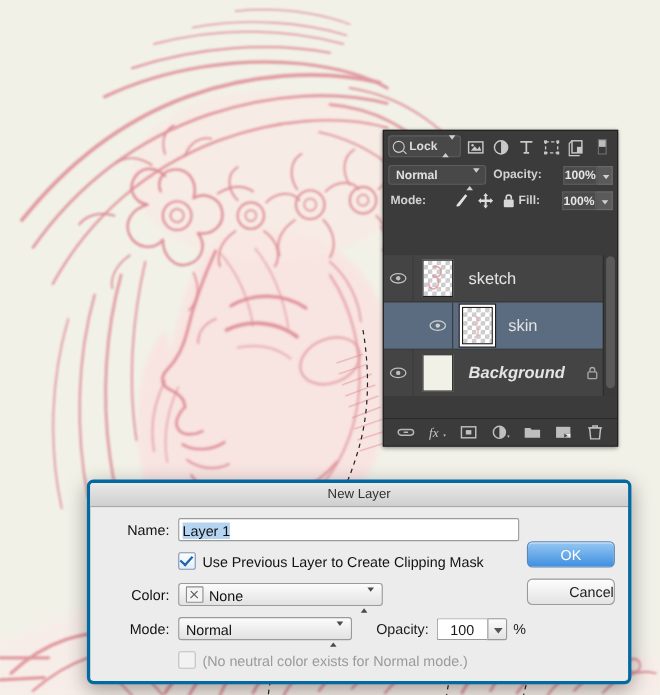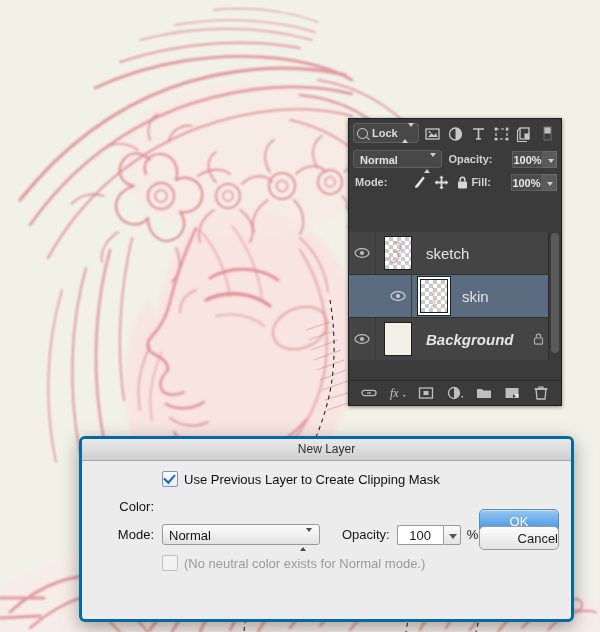--- a/index.html
+++ b/index.html
@@ -173,21 +173,21 @@
     width:18px;height:20px;border:1px solid #9a9a9a;border-radius:0 2px 2px 0;
     background:linear-gradient(#fbfbfb,#e3e3e3);position:relative;box-sizing:border-box;
   }
   .opac-drop:after{content:"";position:absolute;left:5px;top:8px;width:0;height:0;
     border-left:4px solid transparent;border-right:4px solid transparent;border-top:5px solid #555;}
   .btn{
     position:absolute;width:80px;height:24px;line-height:24px;text-align:center;
     font-size:13px;border-radius:5px;box-sizing:border-box;
   }
   #btn-ok{
-    right:12px;top:48px;color:#fff;
+    right:12px;top:31px;color:#fff;
     background:linear-gradient(#96c8f2,#3f8fe0);border:1px solid #5d88b5;
     box-shadow:inset 0 1px 0 rgba(255,255,255,.55);
   }
   #btn-cancel{
     right:12px;top:65px;color:#1a1a1a;
     background:linear-gradient(#fdfdfd,#e3e3e3);border:1px solid #9b9b9b;text-align:right;
   }
 </style>
 </head>
 <body>
@@ -565,28 +565,36 @@
         </svg>
     </span>
   </div>
 </div>
 
 <div id="new-layer-dialog">
   <div class="dlg-title">New Layer</div>
 
   <div class="dlg-body">
 
+    <div class="frow">
+      <span class="flabel">Name:</span>
+      <span class="name-input"><span class="sel">Layer 1</span></span>
+    </div>
 
     <div class="chkrow">
       <span class="chkbox checked"></span>
       <span class="chktext">Use Previous Layer to Create Clipping Mask</span>
     </div>
 
     <div class="frow">
       <span class="flabel">Color:</span>
+      <span class="sel-ctl" style="width:186px">
+        <span class="nonebox"></span><span>None</span>
+        <span class="arrows"><span class="u"></span><span class="d"></span></span>
+      </span>
     </div>
 
     <div class="frow">
       <span class="flabel">Mode:</span>
       <span class="sel-ctl" style="width:158px">
         <span>Normal</span>
         <span class="arrows"><span class="u"></span><span class="d"></span></span>
       </span>
       <span style="margin-left:22px;font-size:13px">Opacity:</span>
       <span class="opac-field" style="margin-left:7px">100</span>

